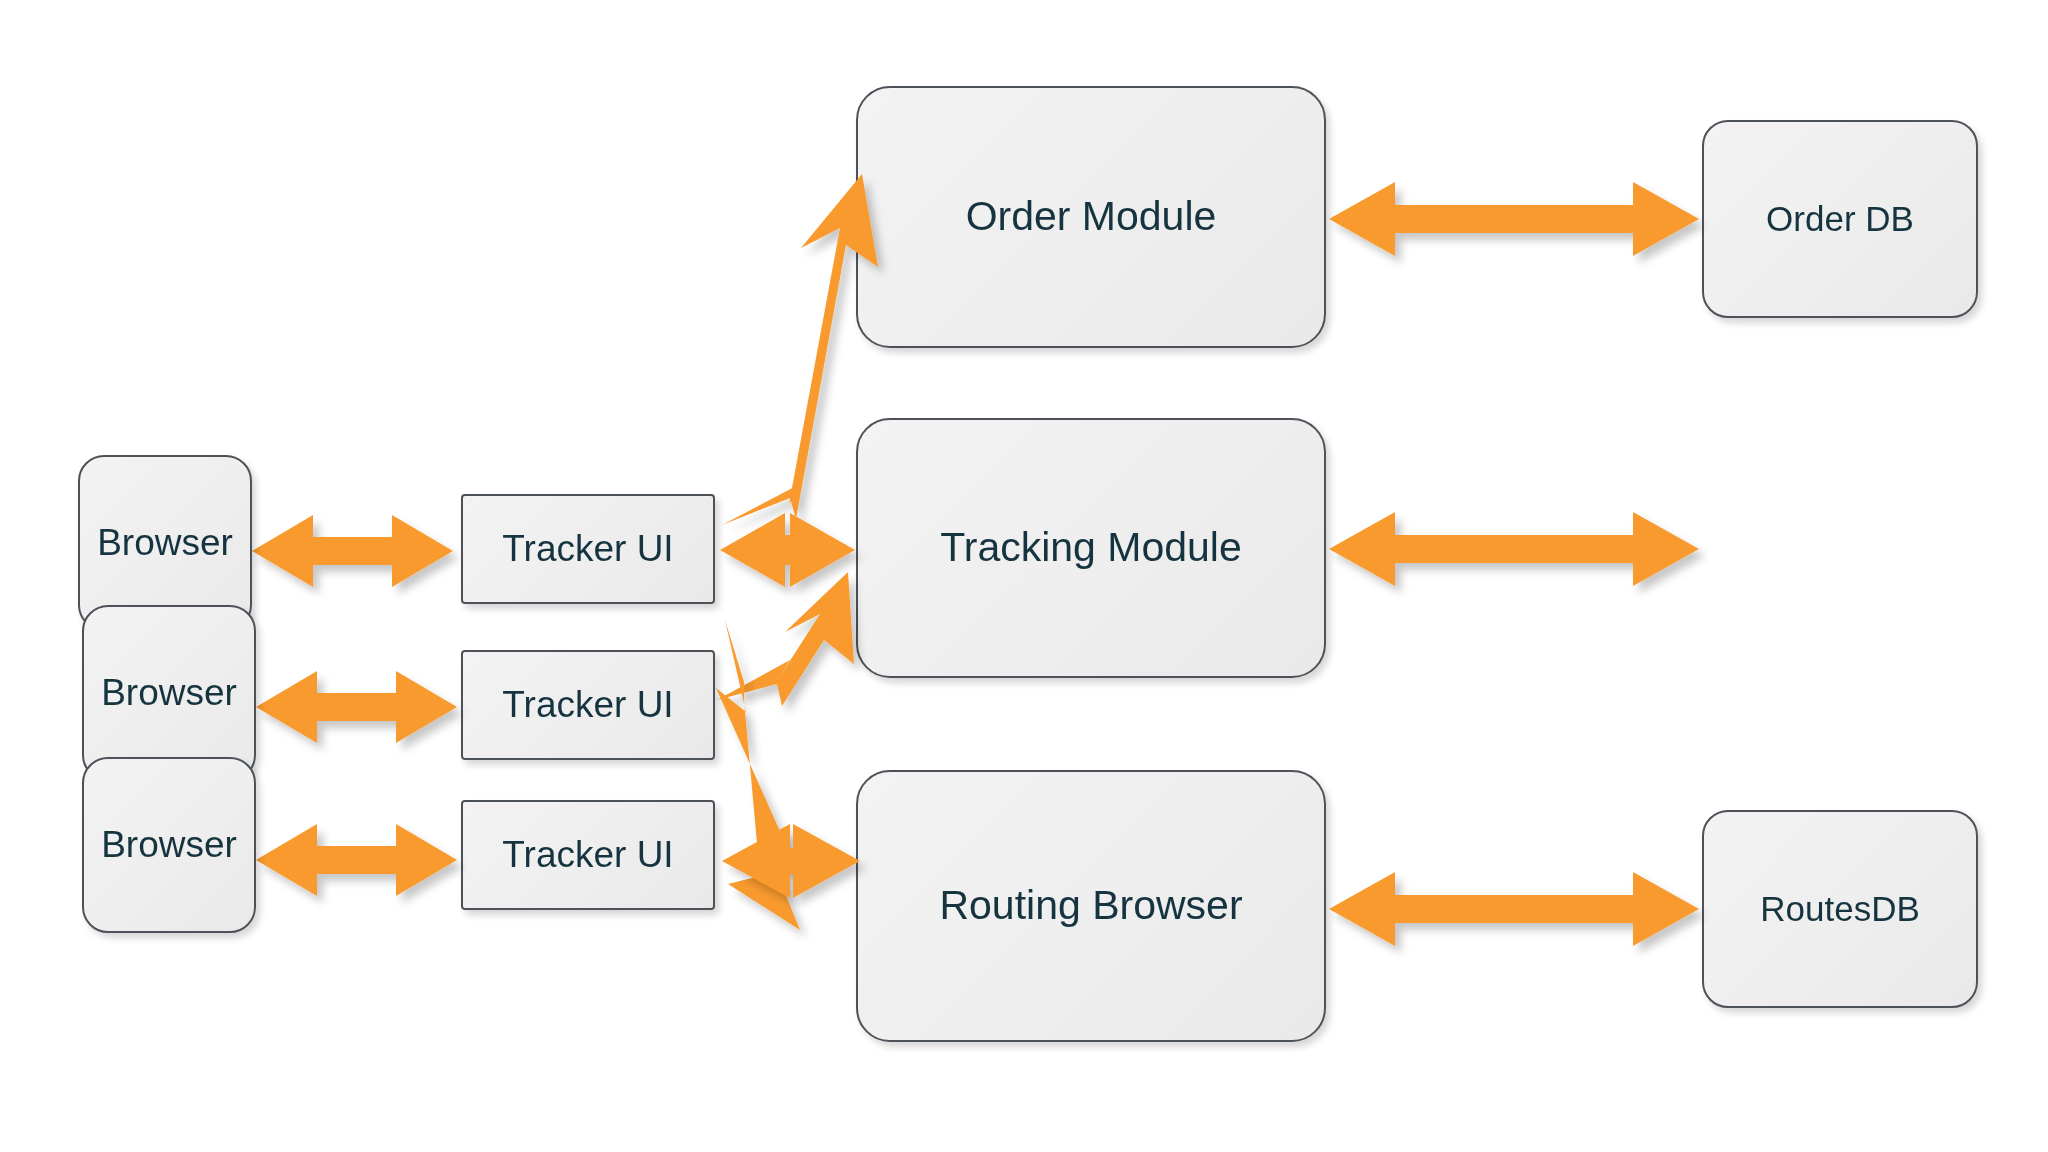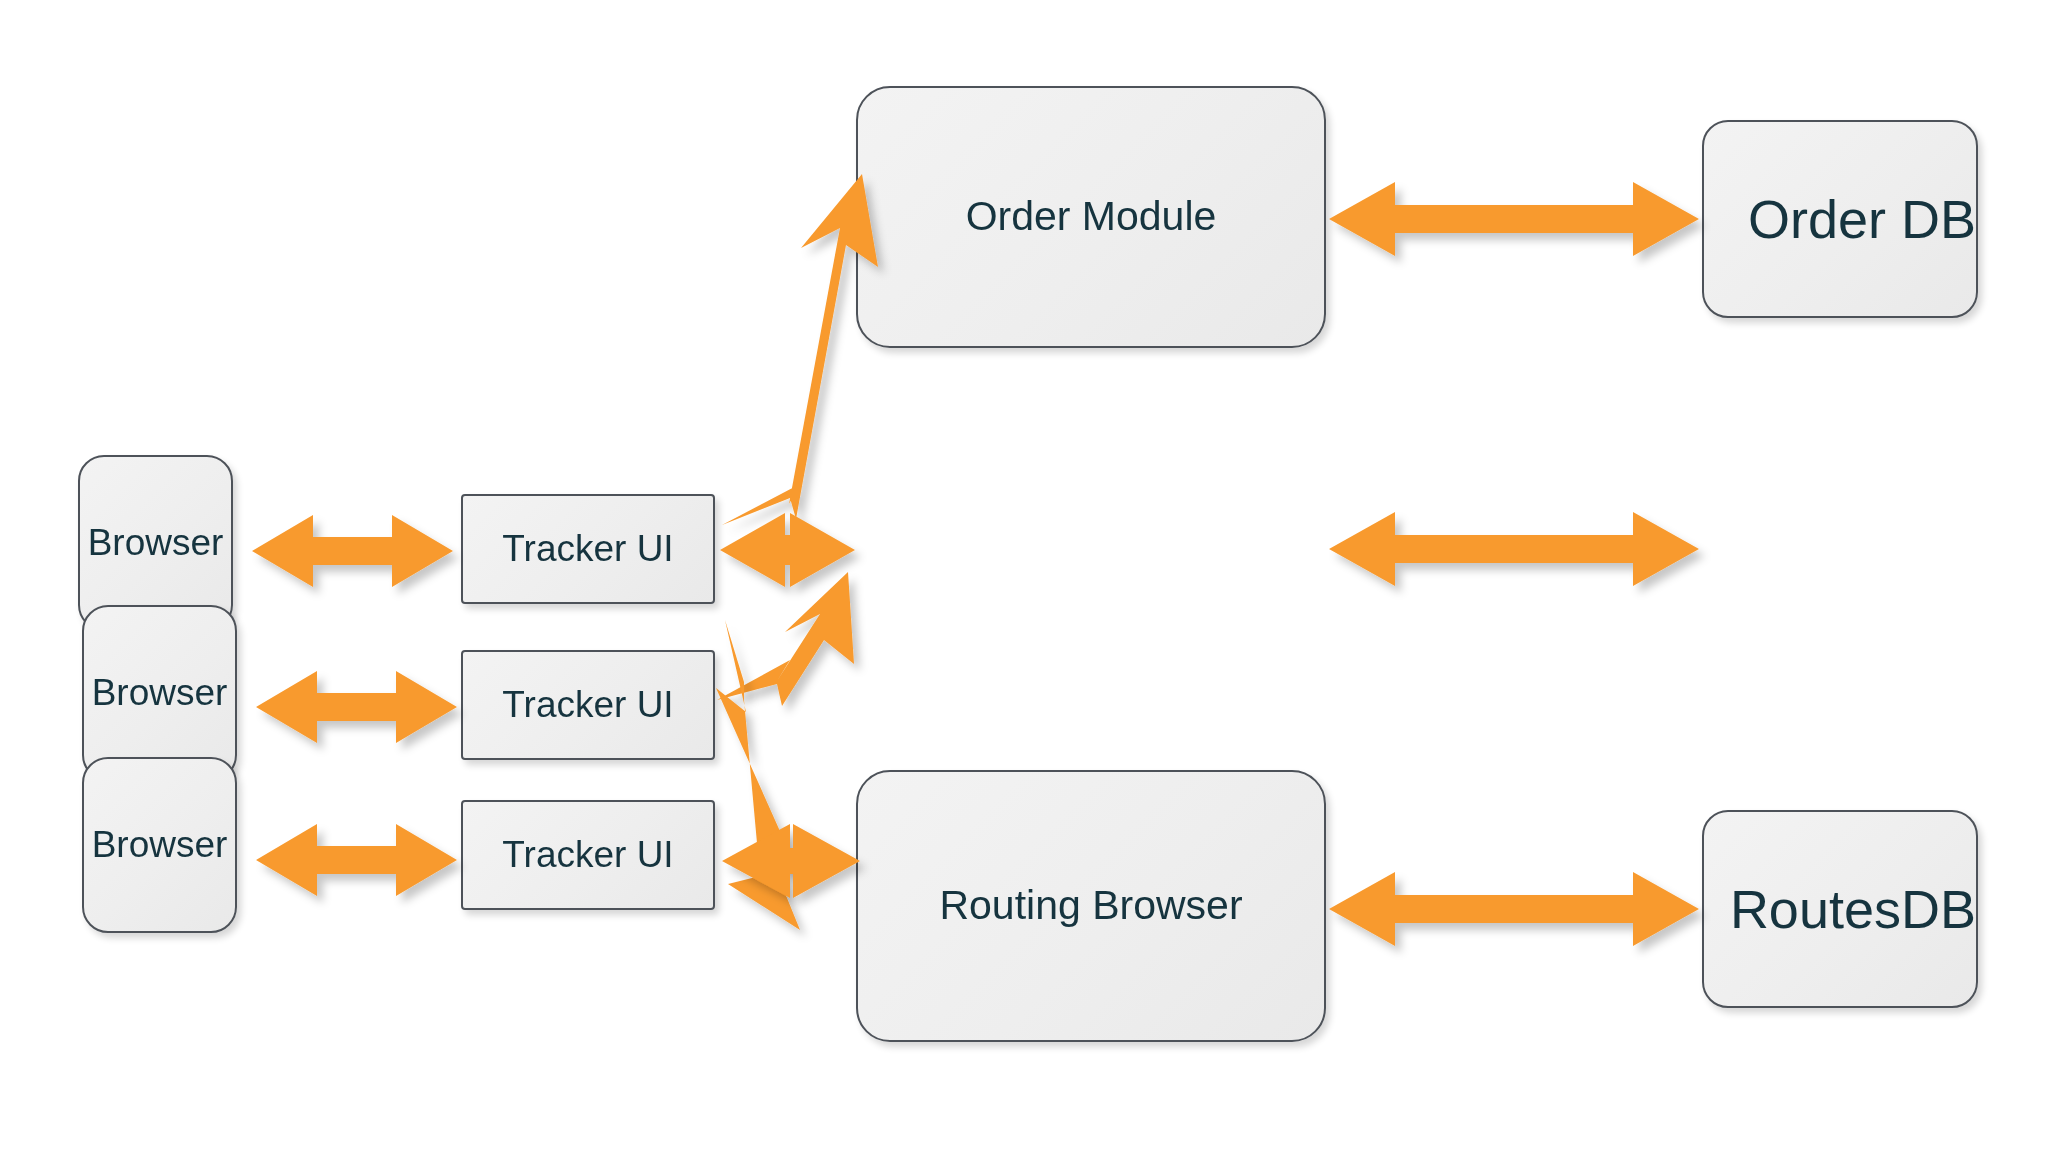--- a/index.html
+++ b/index.html
@@ -26,21 +26,21 @@
     color: #16343f;
     text-align: center;
     line-height: 1.15;
     box-shadow: 4px 5px 7px rgba(0,0,0,0.16);
     user-select: none;
   }
   .node span { display: block; }
 
   
   .browser {
-    width: 155px;
+    width: 174px;
     height: 176px;
     border-radius: 26px;
     font-size: 37px;
   }
   .browser-1 { left: 78px;  top: 455px;  z-index: 3; }
   .browser-2 { left: 82px;  top: 605px;  z-index: 4; }
   .browser-3 { left: 82px;  top: 757px;  z-index: 5; }
 
   
   .tracker {
@@ -61,22 +61,21 @@
   }
   .module-order    { left: 856px; top: 86px;  height: 262px; }
   .module-tracking { left: 856px; top: 418px; height: 260px; }
   .module-routing  { left: 856px; top: 770px; height: 272px; }
 
   
   .db {
     width: 276px;
     height: 198px;
     border-radius: 26px;
-    font-size: 54px;
-    justify-content: flex-end;
+    font-size: 35px;
   }
   .db-order   { left: 1702px; top: 120px; }
   .db-history { left: 1702px; top: 450px; }
   .db-routes  { left: 1702px; top: 810px; }
 
   #arrows {
     position: absolute;
     left: 0;
     top: 0;
     width: 2048px;
@@ -173,20 +172,23 @@
   <div class="node tracker tracker-2">
     <span>Tracker UI</span>
   </div>
   <div class="node tracker tracker-3">
     <span>Tracker UI</span>
   </div>
 
   <div class="node module module-order">
     <span>Order Module</span>
   </div>
+  <div class="node module module-tracking">
+    <span>Tracking Module</span>
+  </div>
   <div class="node module module-routing">
     <span>Routing Browser</span>
   </div>
 
   <div class="node db db-order">
     <span>Order DB</span>
   </div>
   <div class="node db db-routes">
     <span>RoutesDB</span>
   </div>

